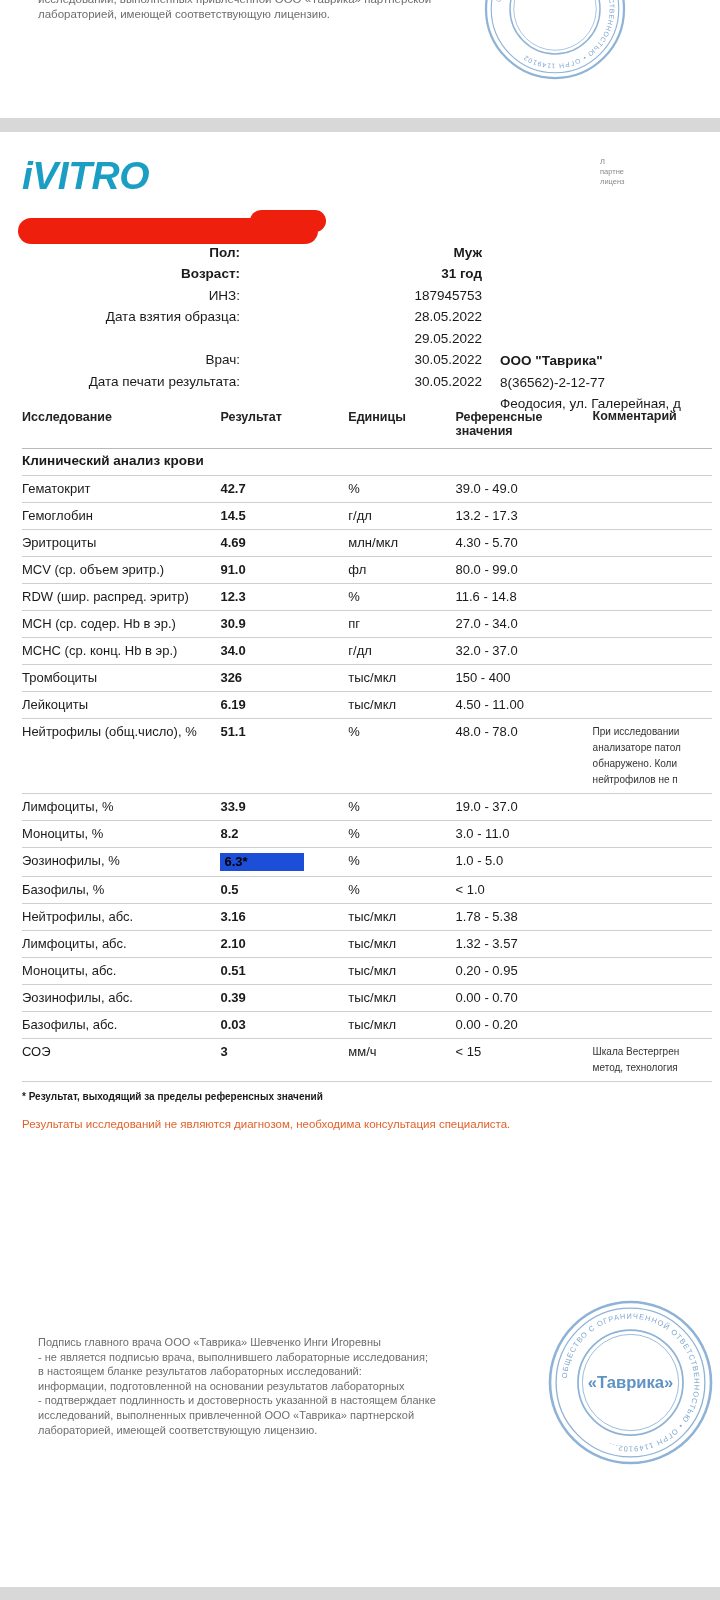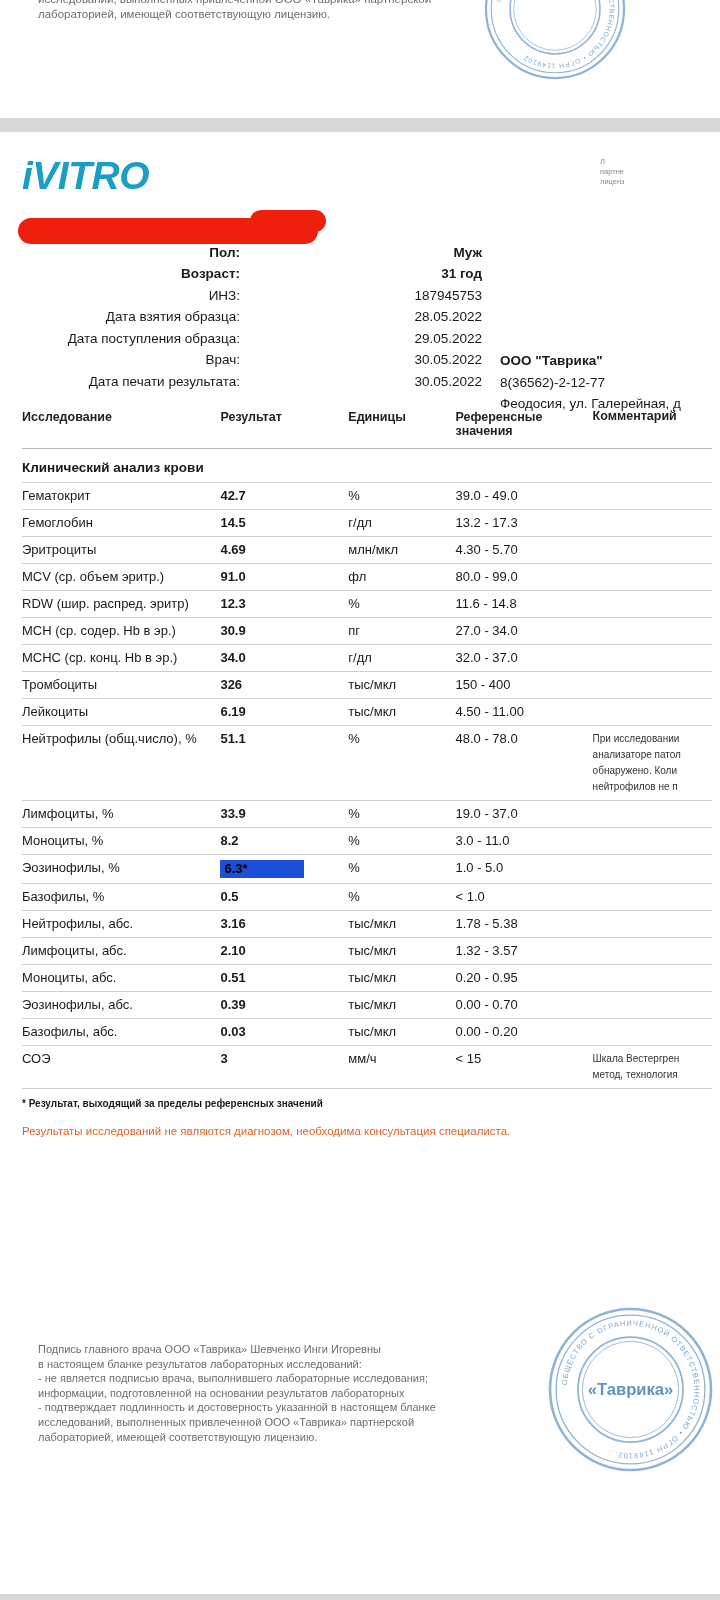--- a/index.html
+++ b/index.html
@@ -153,21 +153,21 @@
   }
   .c-name { width: 210px; }
   .c-res  { width: 130px; font-weight: bold; }
   .c-unit { width: 110px; }
   .c-ref  { width: 140px; }
   .c-com  { width: 120px; font-size: 10px; line-height: 12px; color: #333; }
 
   tr.section td {
     font-weight: bold;
     font-size: 13.5px;
-    padding-top: 11px;
+    padding-top: 4px;
     padding-bottom: 6px;
   }
   .flag {
     display: inline-block;
     background: #1d4ed8;
     color: #000000;
     padding: 1px 56px 1px 4px;
     font-weight: bold;
   }
 
@@ -259,21 +259,20 @@
     </div>
     <div class="prow">
       <div class="pl">ИНЗ:</div>
       <div class="pv">187945753</div>
     </div>
     <div class="prow">
       <div class="pl">Дата взятия образца:</div>
       <div class="pv">28.05.2022</div>
     </div>
     <div class="prow">
-      <div class="pl">Дата поступления образца:</div>
       <div class="pv">29.05.2022</div>
     </div>
     <div class="prow">
       <div class="pl">Врач:</div>
       <div class="pv">30.05.2022</div>
     </div>
     <div class="prow">
       <div class="pl">Дата печати результата:</div>
       <div class="pv">30.05.2022</div>
     </div>
@@ -440,22 +439,22 @@
           <td class="c-com">Шкала Вестергрен метод, технология</td>
         </tr>
       </tbody>
   </table>
 
   <div class="footnote">* Результат, выходящий за пределы референсных значений</div>
   <div class="disclaimer">Результаты исследований не являются диагнозом, необходима консультация специалиста.</div>
 
   <div class="signature-block">
     <div>Подпись главного врача ООО «Таврика» Шевченко Инги Игоревны</div>
+    <div>- не является подписью врача, выполнившего лабораторные исследования;</div>
     <div>в настоящем бланке результатов лабораторных исследований:</div>
-    <div>- не является подписью врача, выполнившего лабораторные исследования;</div>
     <div>информации, подготовленной на основании результатов лабораторных</div>
     <div>- подтверждает подлинность и достоверность указанной в настоящем бланке</div>
     <div>исследований, выполненных привлеченной ООО «Таврика» партнерской</div>
     <div>лабораторией, имеющей соответствующую лицензию.</div>
 
     <svg class="stamp-bottom stamp-svg" viewBox="0 0 200 200">
       <circle cx="100" cy="100" r="92" fill="none" stroke="#8fb3d6" stroke-width="3"></circle>
       <circle cx="100" cy="100" r="85" fill="none" stroke="#8fb3d6" stroke-width="1.5"></circle>
       <circle cx="100" cy="100" r="60" fill="none" stroke="#8fb3d6" stroke-width="2"></circle>
       <circle cx="100" cy="100" r="55" fill="none" stroke="#8fb3d6" stroke-width="1"></circle>

